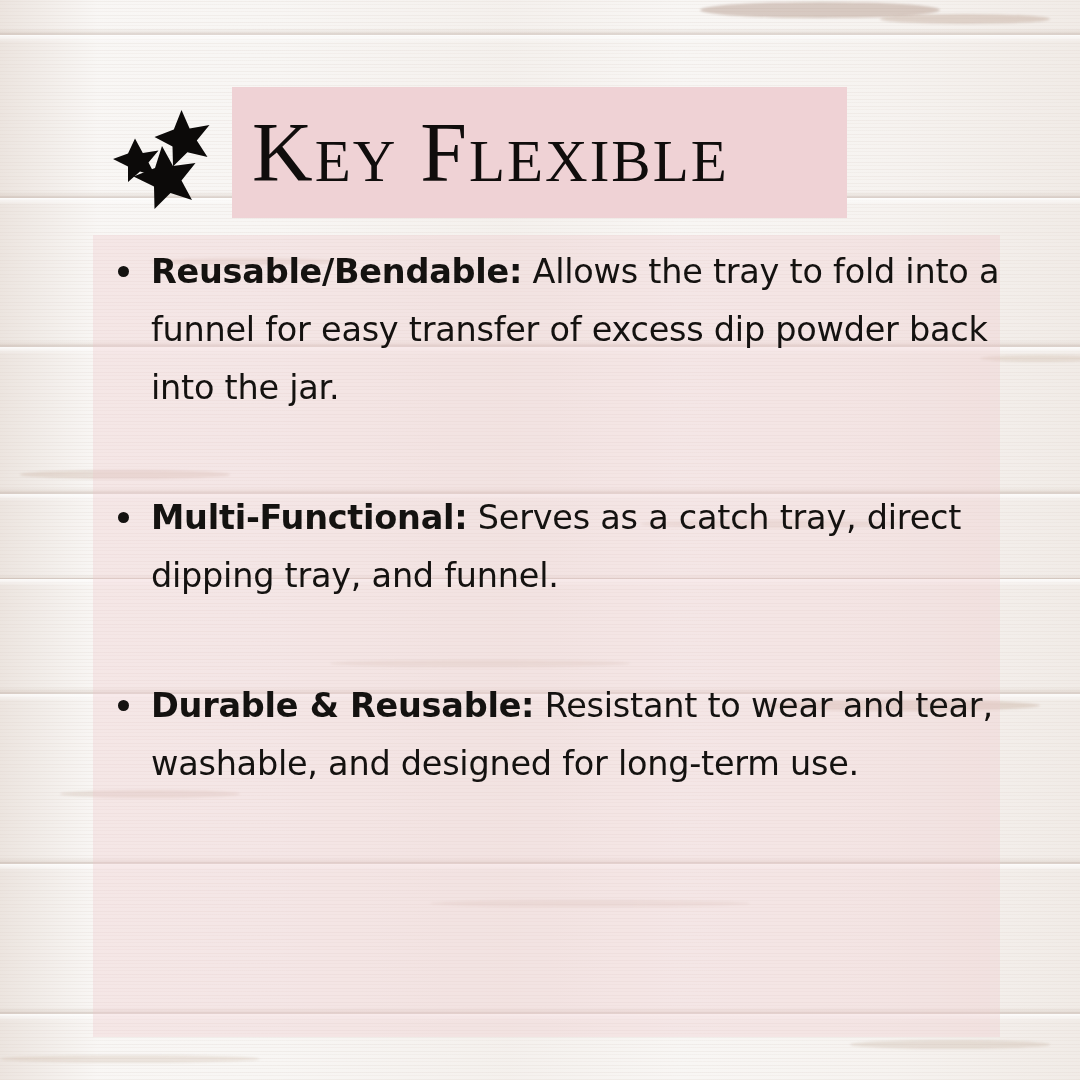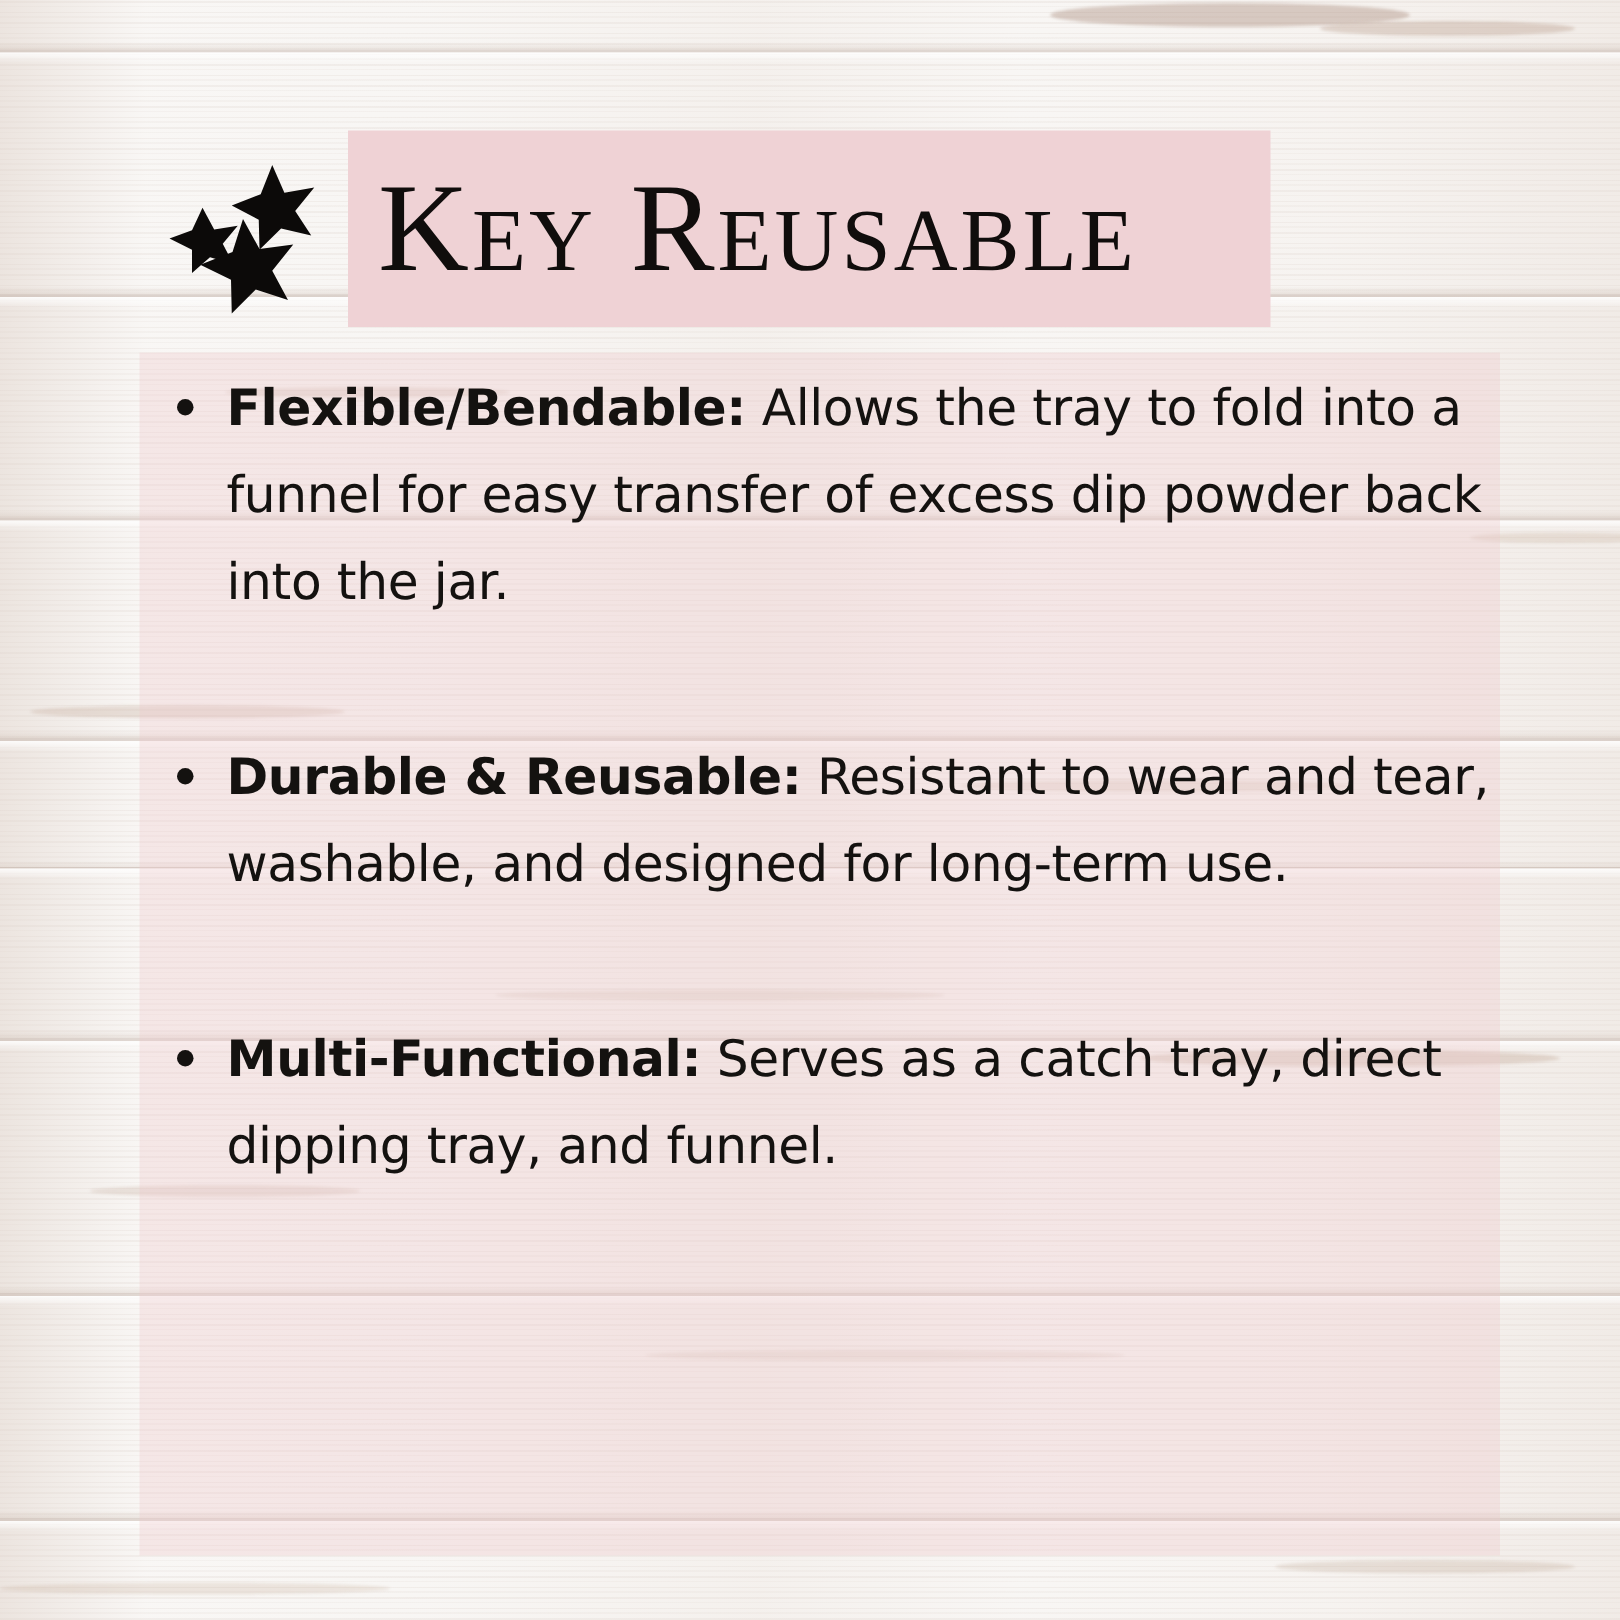--- a/index.html
+++ b/index.html
@@ -248,35 +248,35 @@
     <svg viewBox="0 0 116 102" width="116" height="102" xmlns="http://www.w3.org/2000/svg">
 
       <path fill="#0c0a09" d="M77.5 2.0 L85.6 20.5 L105.5 17.0 L92.8 32.6 L103.5 49.0 L83.4 44.3 L69.0 58.5 L68.5 38.5 L50.5 29.0 L69.8 21.5 Z"></path>
 
       <path fill="#0c0a09" d="M31.0 30.5 L38.8 45.0 L54.5 42.5 L44.5 54.5 L51.5 68.0 L36.0 63.5 L24.0 74.0 L24.0 58.5 L9.0 51.0 L24.0 45.5 Z"></path>
 
       <path fill="#0c0a09" d="M58.0 38.0 L69.0 58.0 L91.5 55.0 L77.5 72.5 L88.0 92.0 L66.5 85.0 L50.5 101.0 L50.0 78.5 L29.5 68.5 L51.0 60.0 Z"></path>
     </svg>
   </div>
 
-  <div class="title-text">Key Reusable</div>
+  <div class="title-text">Key Flexible</div>
 
   <div class="feature-list">
 
     <div class="feature-item">
       <span class="bullet-dot"></span>
-      <span class="lead">Flexible/Bendable:</span><span> Allows the tray to fold into a funnel for easy transfer of excess dip powder back into the jar.</span>
+      <span class="lead">Reusable/Bendable:</span><span> Allows the tray to fold into a funnel for easy transfer of excess dip powder back into the jar.</span>
+    </div>
+
+    <div class="feature-item">
+      <span class="bullet-dot"></span>
+      <span class="lead">Multi-Functional:</span><span> Serves as a catch tray, direct dipping tray, and funnel.</span>
     </div>
 
     <div class="feature-item">
       <span class="bullet-dot"></span>
       <span class="lead">Durable &amp; Reusable:</span><span> Resistant to wear and tear, washable, and designed for long-term use.</span>
     </div>
 
-    <div class="feature-item">
-      <span class="bullet-dot"></span>
-      <span class="lead">Multi-Functional:</span><span> Serves as a catch tray, direct dipping tray, and funnel.</span>
-    </div>
-
 
   </div>
 
 </div>
 
 </body></html>

